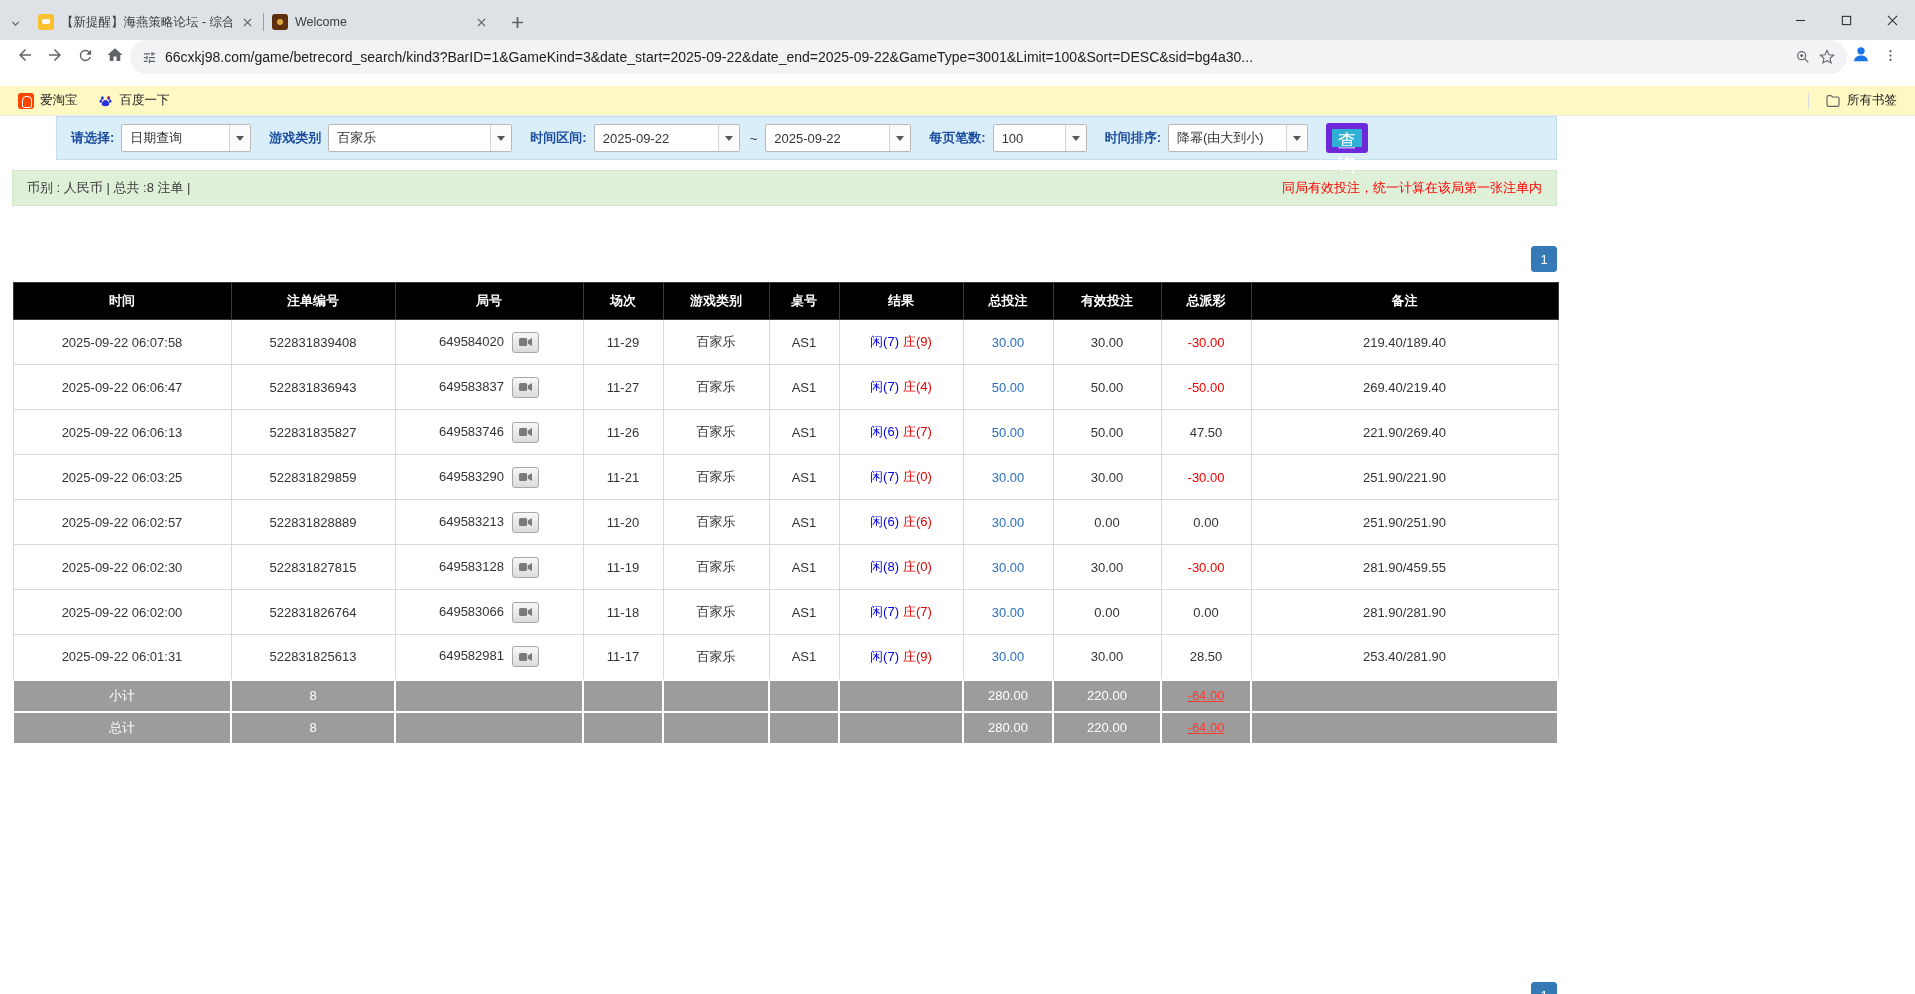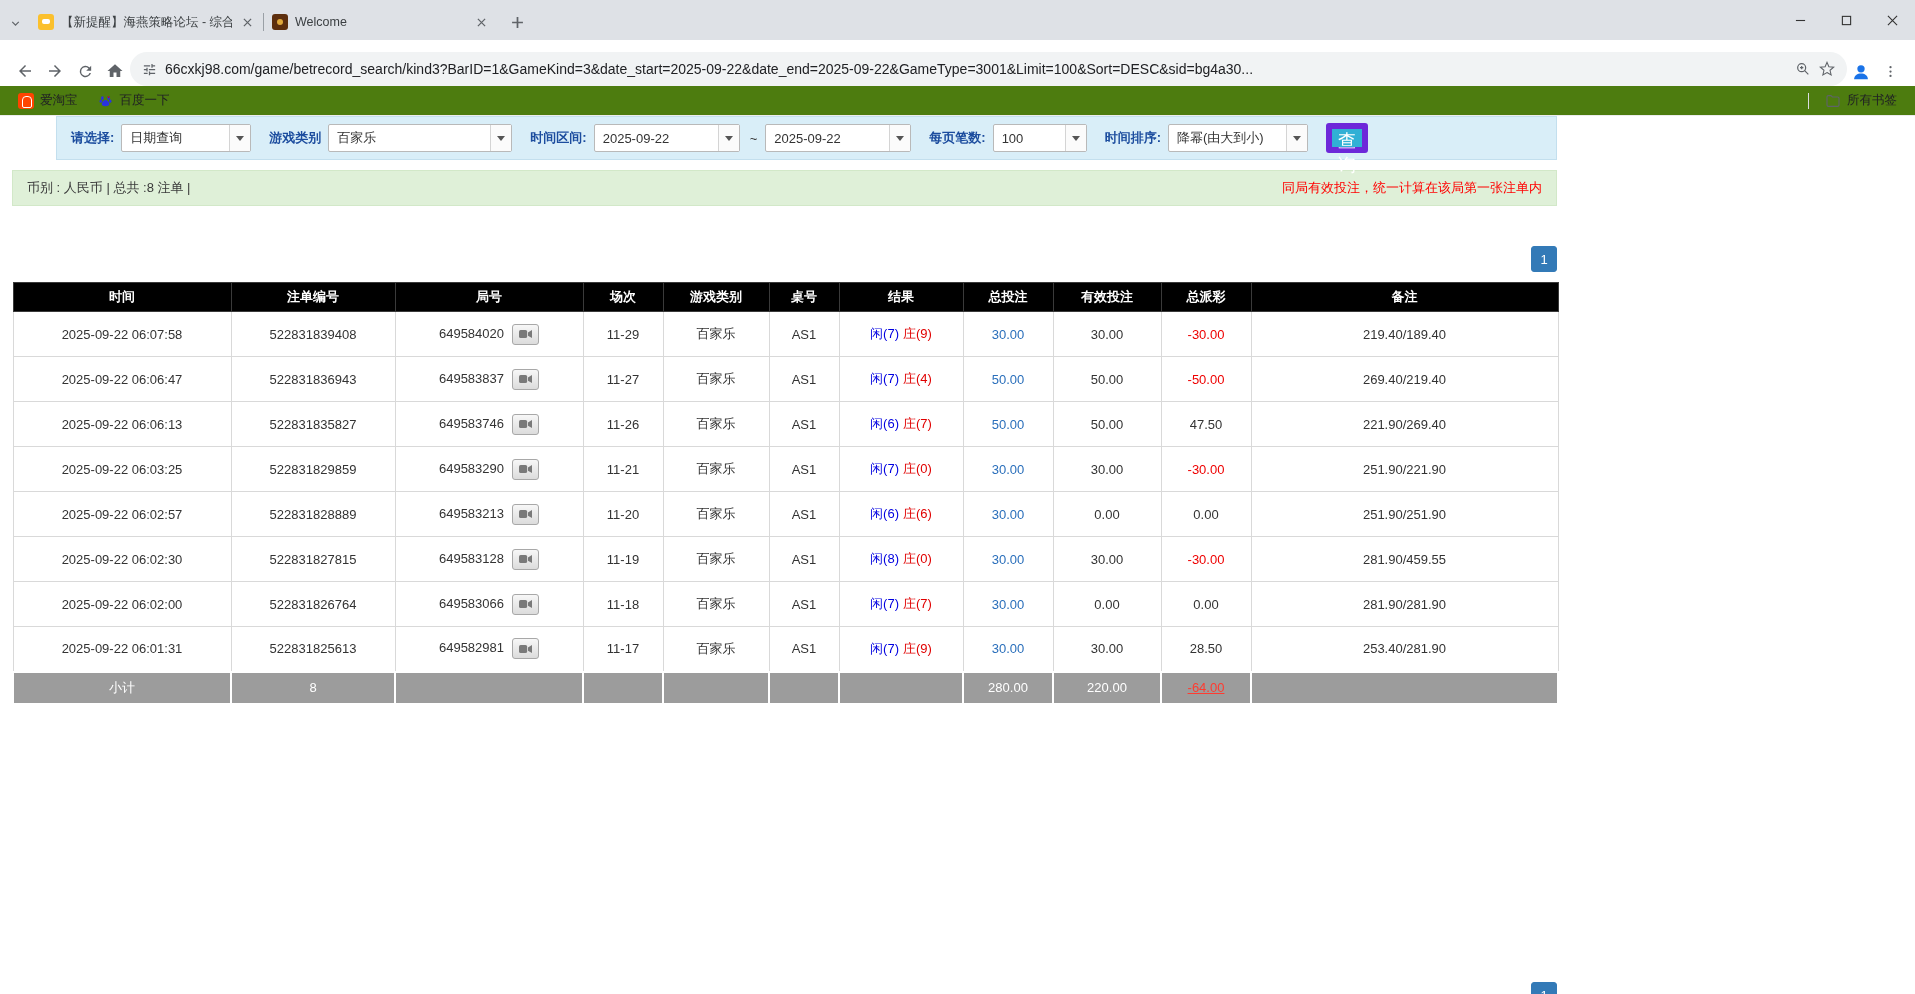--- a/index.html
+++ b/index.html
@@ -17,28 +17,28 @@
   .tab-sep { width: 1px; height: 18px; background: #9aa0a6; margin-bottom: 9px; }
   .favicon { width: 16px; height: 16px; flex: none; display: inline-flex; align-items: center; justify-content: center; }
   .fav-forum { background: #fbc02d; border-radius: 3px; position: relative; }
   .fav-forum::after { content:""; position:absolute; left:4px; top:5px; width:8px; height:5px; background:#fff; border-radius:2px; }
   .fav-welcome { background: #5d2f0e; border-radius: 3px; position: relative; }
   .fav-welcome::after { content:""; position:absolute; left:5px; top:5px; width:6px; height:6px; background:#e0a93c; border-radius:50%; }
   .newtab { width: 28px; height: 28px; margin: 0 0 4px 6px; display: flex; align-items: center; justify-content: center; border-radius: 50%; cursor: pointer; }
   .win-controls { position: absolute; right: 0; top: 0; height: 40px; display: flex; }
   .winbtn { width: 46px; height: 40px; display: flex; align-items: center; justify-content: center; cursor: pointer; }
 
-  .toolbar { height: 46px; background: #fff; display: flex; align-items: flex-end; padding: 0 10px; }
+  .toolbar { height: 46px; background: #fff; display: flex; align-items: flex-start; padding: 0 10px; }
   .nav-icon { width: 30px; height: 30px; border-radius: 50%; display: flex; align-items: center; justify-content: center; cursor: pointer; flex: none; }
   .omnibox { flex: 1; height: 34px; background: #f1f3f4; border-radius: 17px; display: flex; align-items: center; padding: 0 12px; gap: 8px; min-width: 0; }
   .url { flex: 1; font-size: 14px; color: #202124; white-space: nowrap; overflow: hidden; }
   .omni-icon { flex: none; display: flex; align-items: center; cursor: pointer; }
   .avatar { width: 28px; height: 28px; border-radius: 50%; display: flex; align-items: center; justify-content: center; cursor: pointer; flex: none; }
 
-  .bookmarksbar { height: 30px; background: #4d7c0f; display: flex; align-items: center; padding: 0 10px; gap: 4px; border-bottom: 1px solid #ececec; }
+  .bookmarksbar { height: 30px; background: #fef9c3; display: flex; align-items: center; padding: 0 10px; gap: 4px; border-bottom: 1px solid #ececec; }
   .bm { display: flex; align-items: center; gap: 6px; font-size: 12.5px; color: #202124; padding: 3px 8px; border-radius: 6px; cursor: pointer; }
   .bm-icon { width: 16px; height: 16px; display: inline-flex; align-items: center; justify-content: center; }
   .taobao { background: #ff4400; border-radius: 3px; position: relative; }
   .taobao::after { content:""; position:absolute; left:4px; top:3px; width:8px; height:10px; border:1.5px solid #fff; border-radius:4px 4px 2px 2px; }
   .bm-right { margin-left: auto; display: flex; align-items: center; gap: 8px; }
   .bm-divider { width: 1px; height: 16px; background: #dadce0; }
 
   
   .content { position: relative; width: 1545px; margin-left: 12px; height: 878px; }
   h1.page-title { font-size: 19px; font-weight: 500; color: #2b2b2b; padding: 20px 0 14px 0; }
@@ -55,21 +55,21 @@
   .greenbar { margin-top: 10px; height: 36px; background: #dff0d8; border: 1px solid #d2e8c8; display: flex; align-items: center; justify-content: space-between; padding: 0 14px; }
   .greenbar .left { font-size: 13px; color: #3a3a3a; }
   .greenbar .right { font-size: 13px; color: #ff0000; }
 
   .page-nav { text-align: right; }
   .page-nav.top { margin: 40px 0 10px 0; }
   .page-btn { width: 26px; height: 26px; background: #337ab7; border: 1px solid #337ab7; border-radius: 3px; color: #fff; font-size: 13px; cursor: pointer; font-family: inherit; }
   .page-nav.bottom { position: absolute; right: 0; top: 866px; }
 
   table.bets { width: 100%; border-collapse: collapse; table-layout: fixed; font-size: 13px; color: #333; }
-  table.bets thead th { background: #000; color: #fff; font-weight: bold; height: 29px; border: 1px solid #3a3a3a; text-align: center; margin-top: 28px; }
+  table.bets thead th { background: #000; color: #fff; font-weight: bold; height: 37px; border: 1px solid #3a3a3a; text-align: center; margin-top: 28px; }
   table.bets tbody td { height: 45px; border: 1px solid #d9d9d9; text-align: center; background: #fff; }
   table.bets tr.footrow td { background: #9c9c9c; color: #fff; height: 32px; border: 2px solid #fff; }
   .blue { color: #2a6fbb; cursor: pointer; }
   .player { color: #0000e0; margin-right: 4px; }
   .banker { color: #e00000; }
   .money.neg { color: #ee0000; }
   tr.footrow .money.neg { color: #ff3b30; text-decoration: underline; }
   .replay-btn { display: inline-flex; align-items: center; justify-content: center; width: 27px; height: 21px;
     background: linear-gradient(#f7f7f7, #dcdcdc); border: 1px solid #a8a8a8; border-radius: 3px; margin-left: 8px; vertical-align: middle; cursor: pointer; }
 </style>
@@ -453,19 +453,32 @@
         <td></td>
         <td></td>
         <td></td>
         <td></td>
         <td></td>
         <td>280.00</td>
         <td>220.00</td>
         <td class="money neg">-64.00</td>
         <td></td>
       </tr>
+      <tr class="footrow">
+        <td>总计</td>
+        <td>8</td>
+        <td></td>
+        <td></td>
+        <td></td>
+        <td></td>
+        <td></td>
+        <td>280.00</td>
+        <td>220.00</td>
+        <td class="money neg">-64.00</td>
+        <td></td>
+      </tr>
     </tbody>
   </table>
 
   <div class="page-nav bottom">
     <button class="page-btn">1</button>
   </div>
 </div>
 
 </body></html>

